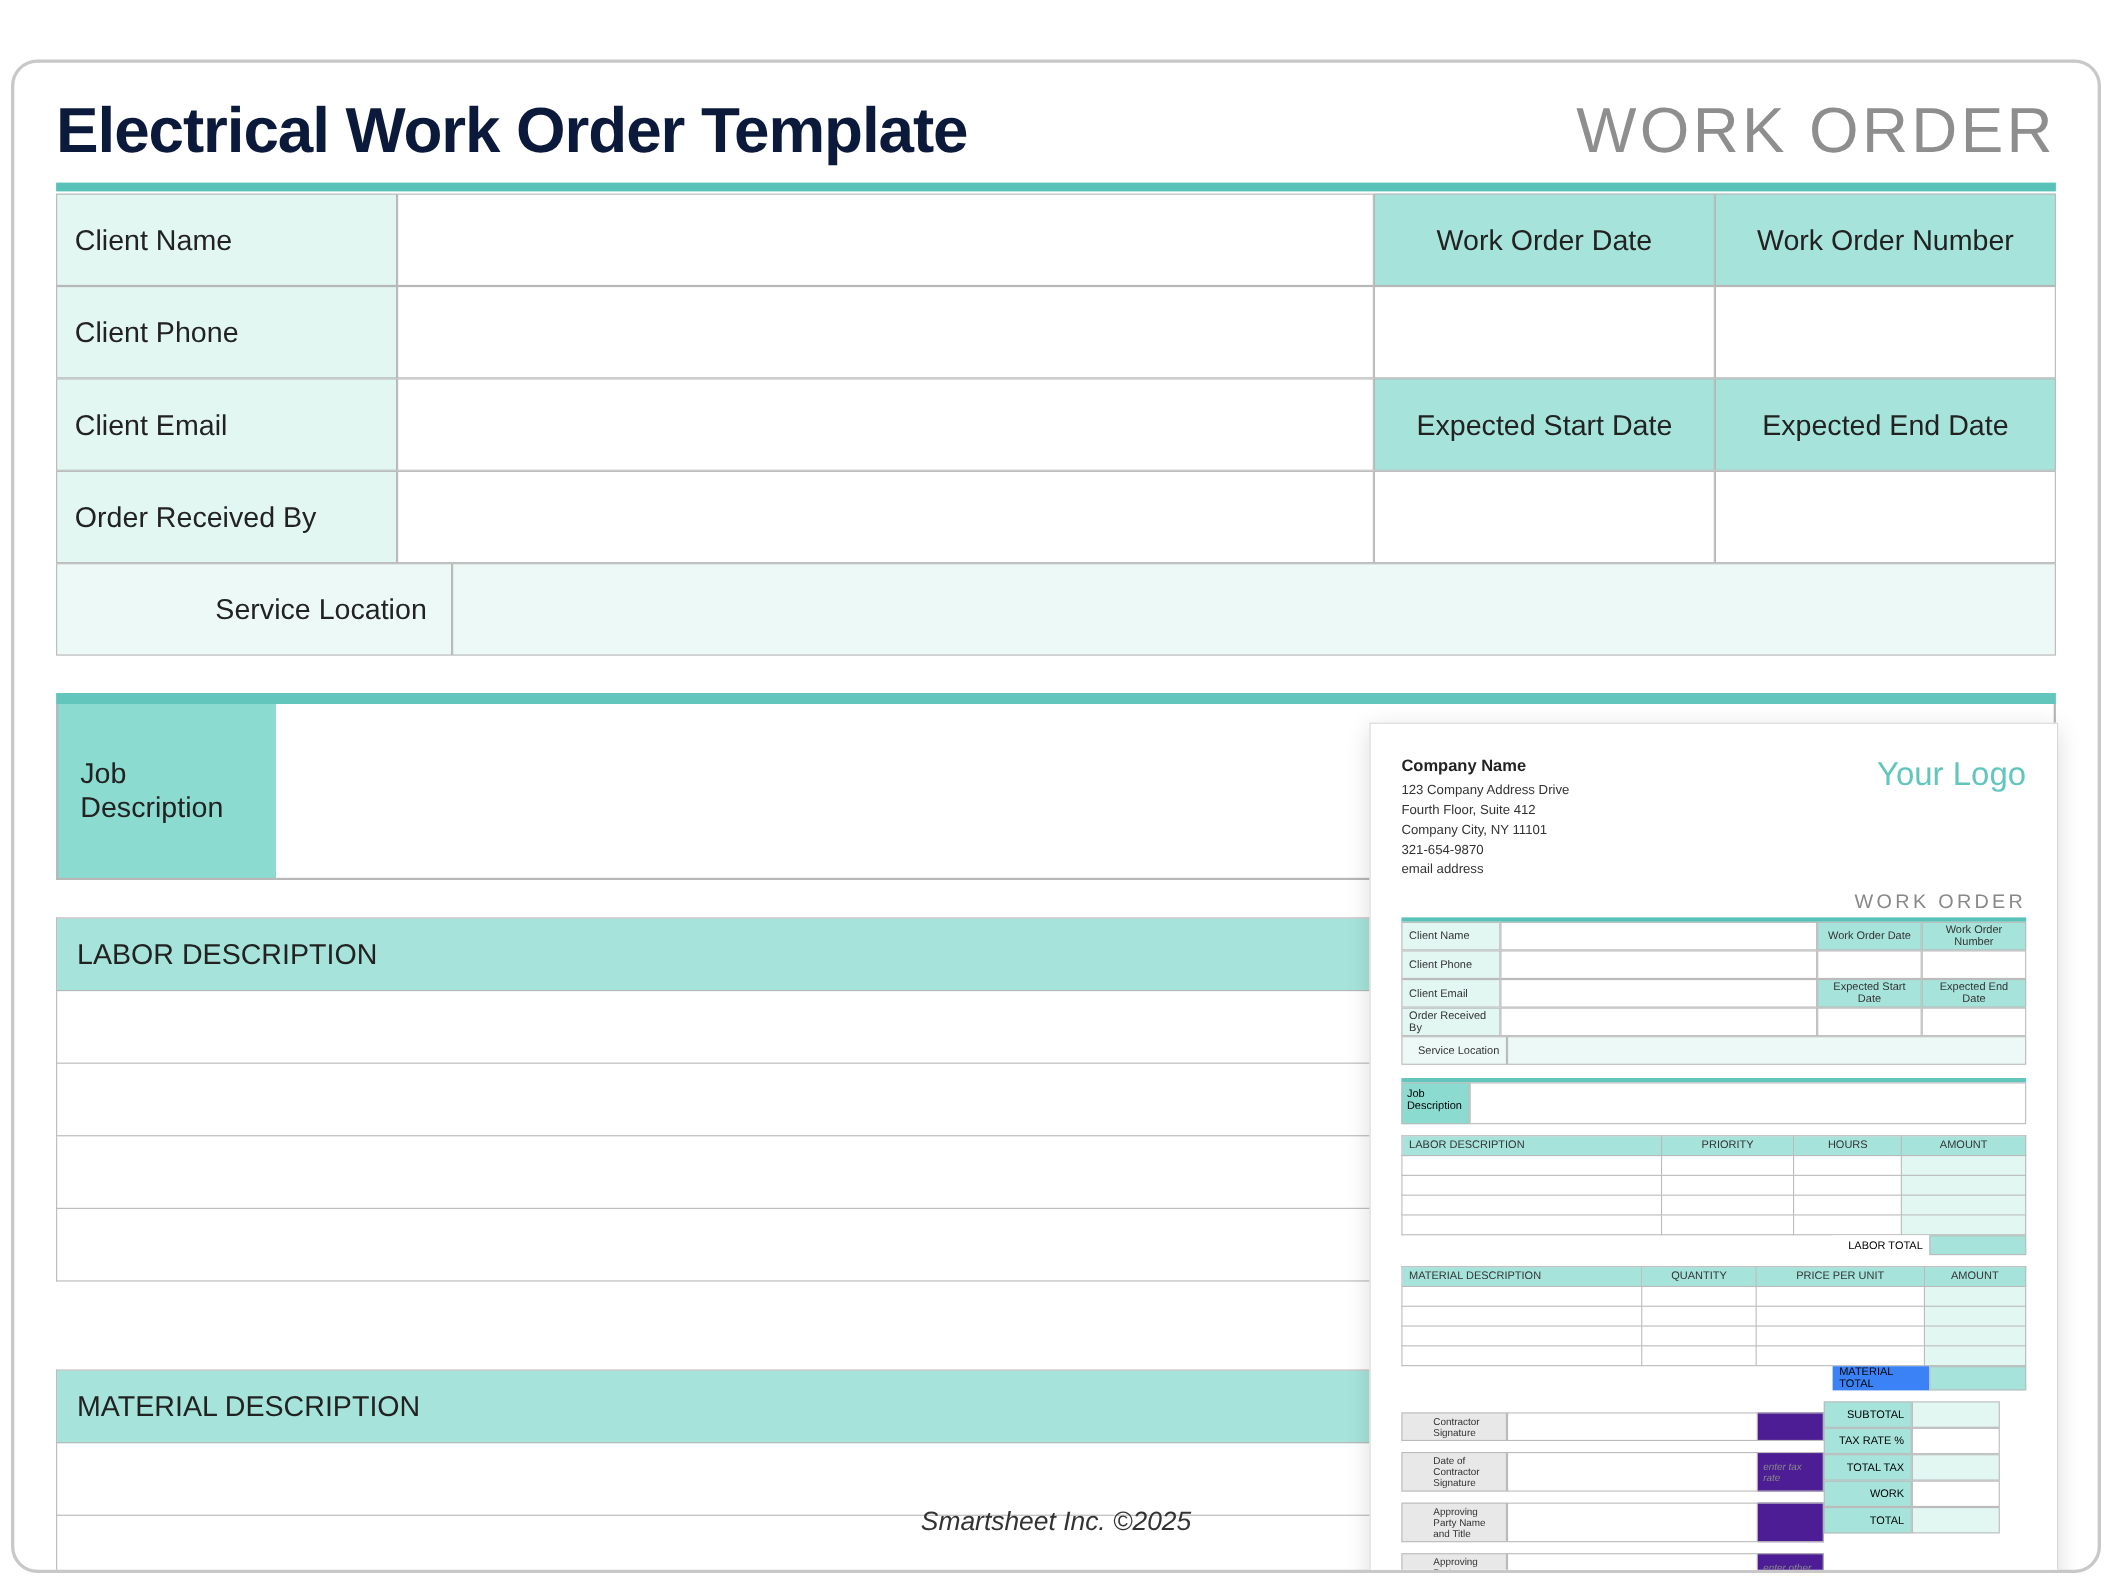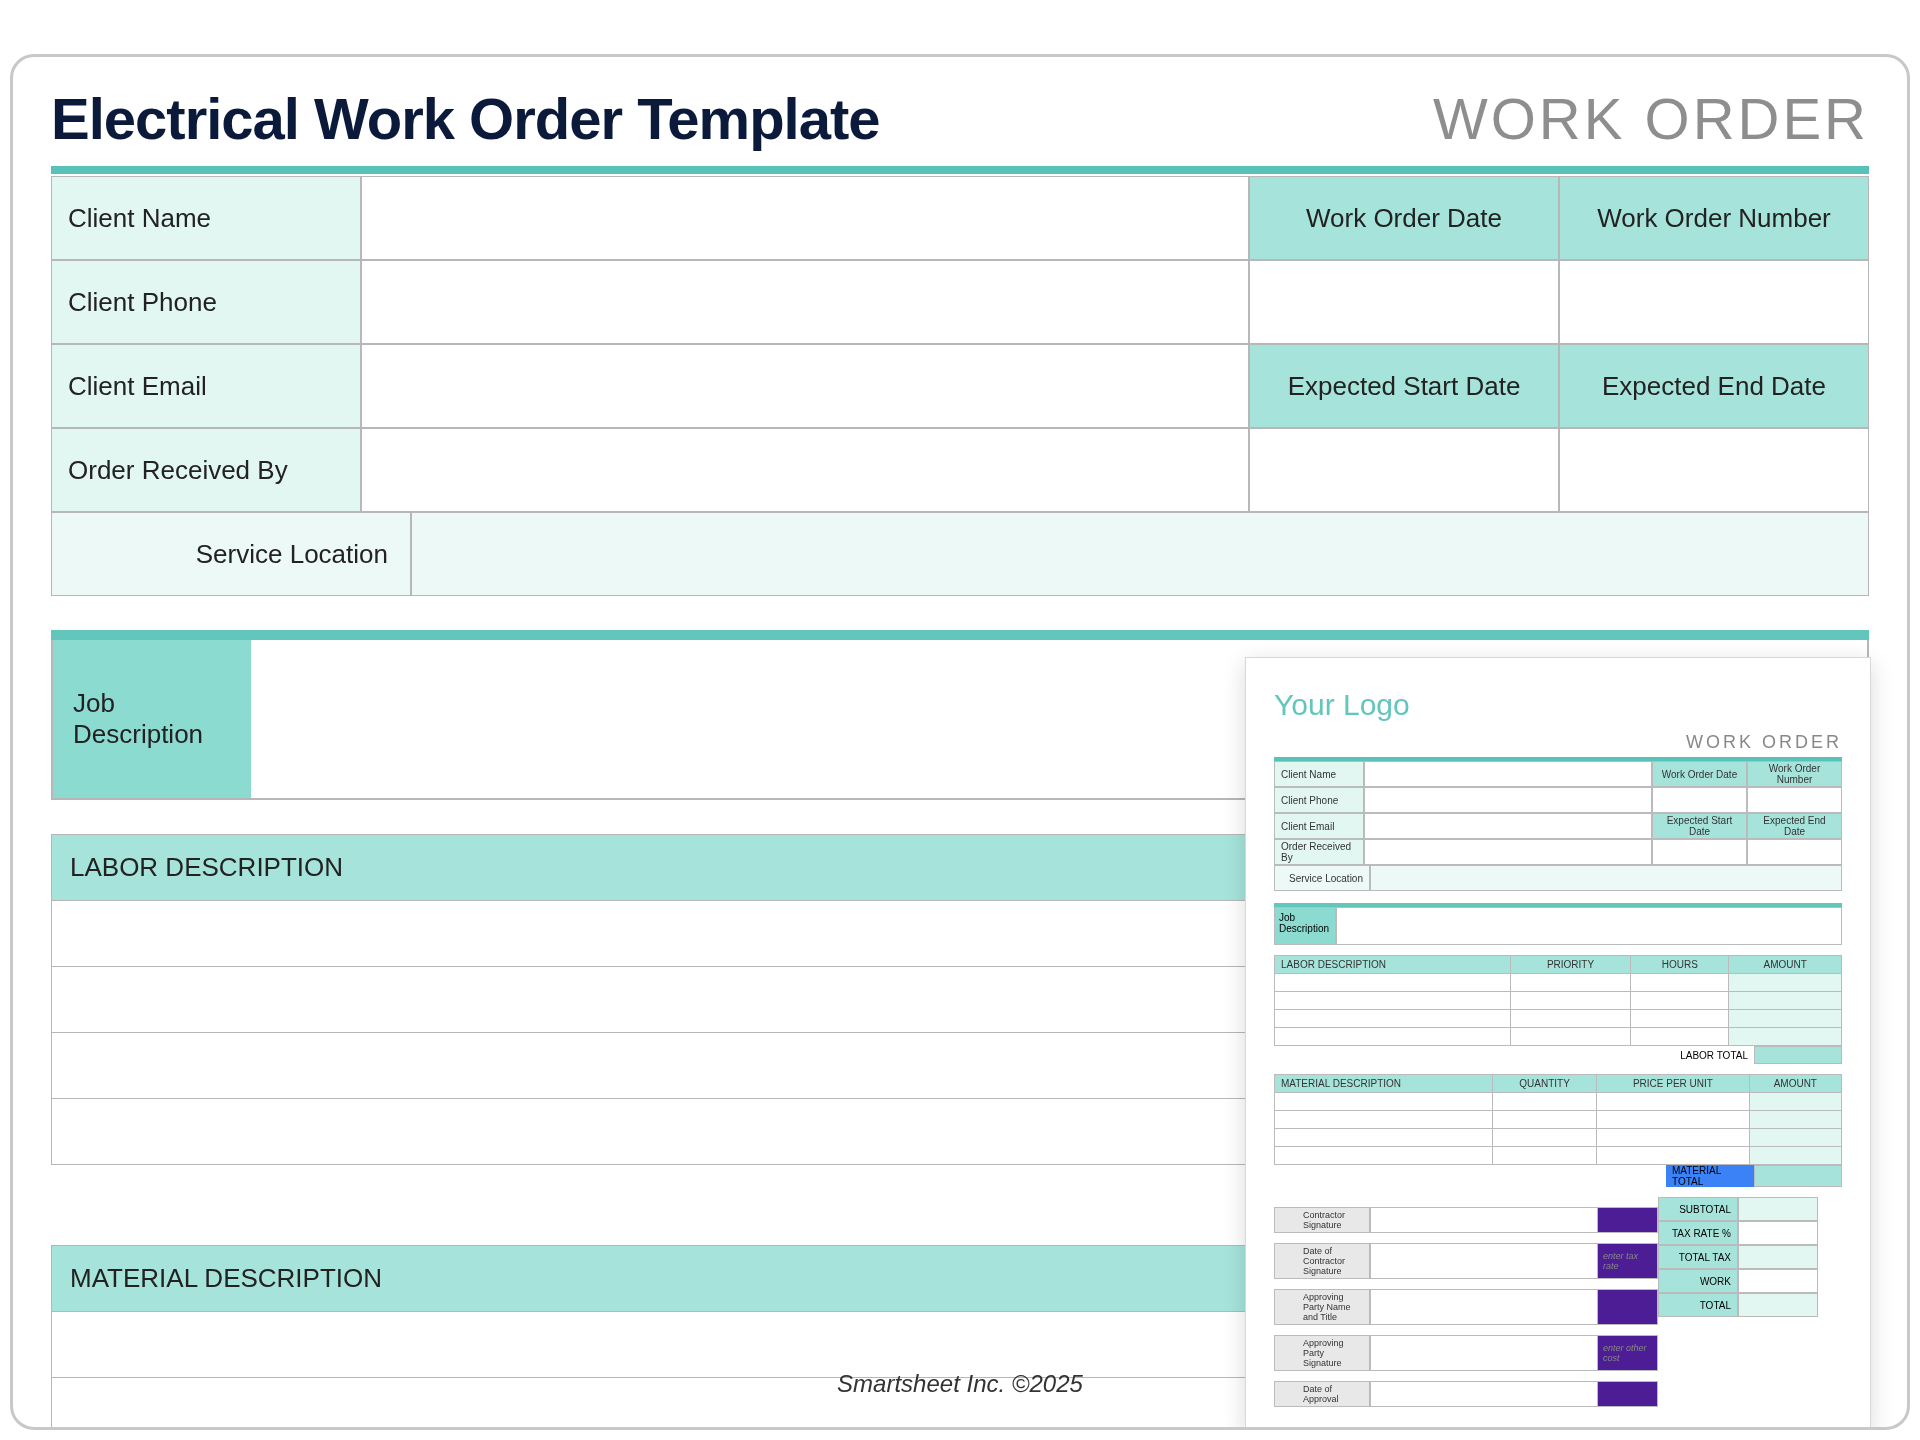--- a/index.html
+++ b/index.html
@@ -186,20 +186,28 @@
             <td></td>
           </tr>
     </tbody>
       </table>
   </div>
 
   <div class="footer">Smartsheet Inc. ©2025</div>
 
   <div class="preview">
     <div class="pv-head">
+      <div>
+        <div class="pv-company">Company Name</div>
+        <div class="pv-meta">123 Company Address Drive</div>
+        <div class="pv-meta">Fourth Floor, Suite 412</div>
+        <div class="pv-meta">Company City, NY  11101</div>
+        <div class="pv-meta">321-654-9870</div>
+        <div class="pv-meta">email address</div>
+      </div>
       <div class="pv-logo">Your Logo</div>
     </div>
     <div class="pv-wo">WORK ORDER</div>
     <div class="pv-topbar"></div>
     <div class="pv-grid">
       <div class="pv-cell pv-left">Client Name</div>
       <div class="pv-cell"></div>
       <div class="pv-cell pv-teal">Work Order Date</div>
       <div class="pv-cell pv-teal">Work Order Number</div>
       <div class="pv-cell pv-left">Client Phone</div>

